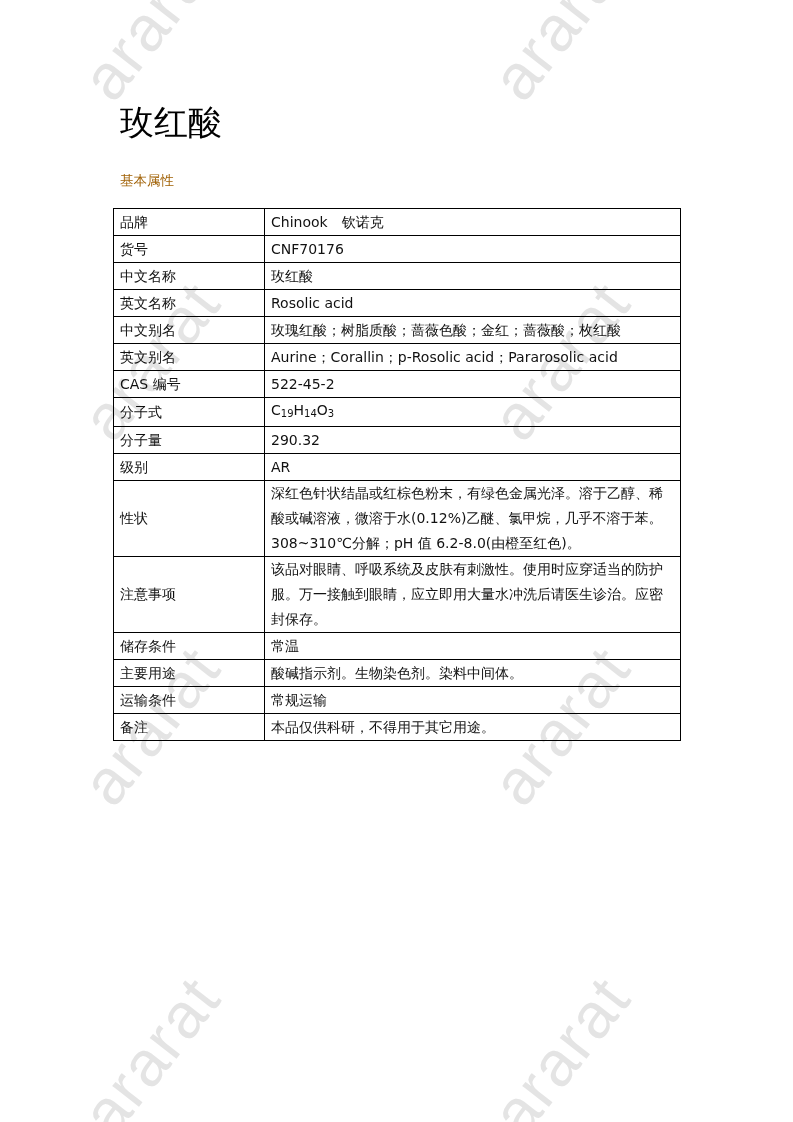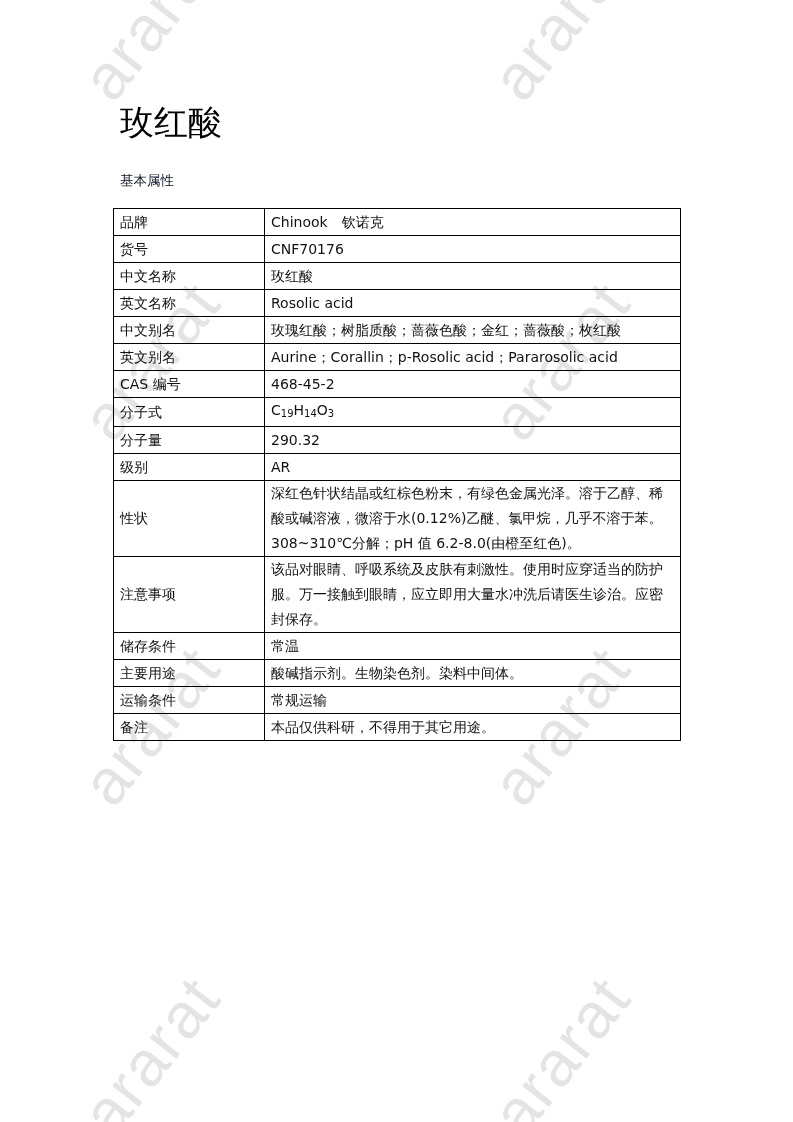--- a/index.html
+++ b/index.html
@@ -10,21 +10,21 @@
     .watermark {
       position: absolute; font-family: "Liberation Sans", "DejaVu Sans", sans-serif;
       font-size: 64px; color: #e4e4e4; letter-spacing: 2px; transform: rotate(-52deg);
       transform-origin: left bottom; white-space: nowrap; pointer-events: none; z-index: 0;
     }
     .page-title {
       position: absolute; left: 120px; top: 100px; margin: 0;
       font-size: 34px; font-weight: normal; color: #000; z-index: 1;
     }
     .section-label {
-      position: absolute; left: 120px; top: 172px; font-size: 13.5px; color: #0f172a; z-index: 1;
+      position: absolute; left: 120px; top: 172px; font-size: 13.5px; color: #a16207; z-index: 1;
     }
     table.props {
       position: absolute; left: 113px; top: 208px; width: 568px;
       border-collapse: collapse; z-index: 1; font-size: 14px;
     }
     table.props td {
       border: 1px solid #000; padding: 0 6px; height: 26px; vertical-align: middle;
       line-height: 25px; background: transparent;
     }
     table.props td.key { width: 138px; margin-top: 14px; }
@@ -68,21 +68,21 @@
     <tr>
       <td class="key">中文别名</td>
       <td class="val">玫瑰红酸；树脂质酸；蔷薇色酸；金红；蔷薇酸；枚红酸</td>
     </tr>
     <tr>
       <td class="key">英文别名</td>
       <td class="val">Aurine；Corallin；p-Rosolic acid；Pararosolic acid</td>
     </tr>
     <tr>
       <td class="key">CAS 编号</td>
-      <td class="val">468-45-2</td>
+      <td class="val">522-45-2</td>
     </tr>
     <tr>
       <td class="key">分子式</td>
       <td class="val"><span>C</span><sub>19</sub><span>H</span><sub>14</sub><span>O</span><sub>3</sub></td>
     </tr>
     <tr>
       <td class="key">分子量</td>
       <td class="val">290.32</td>
     </tr>
     <tr>

